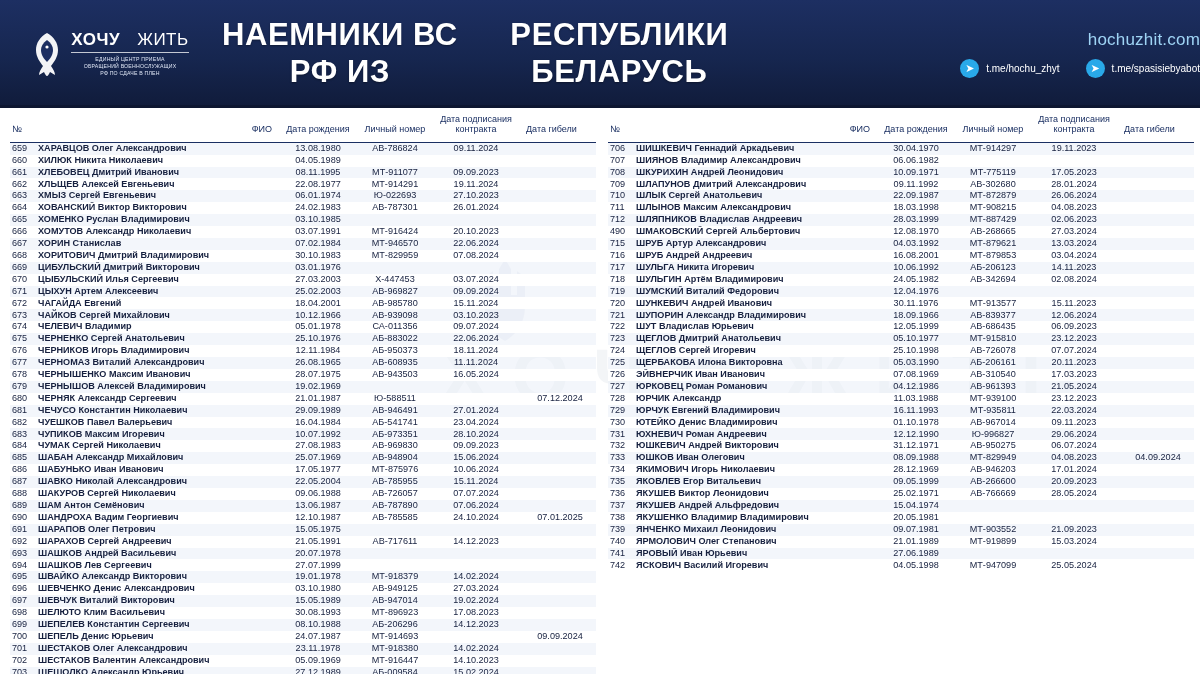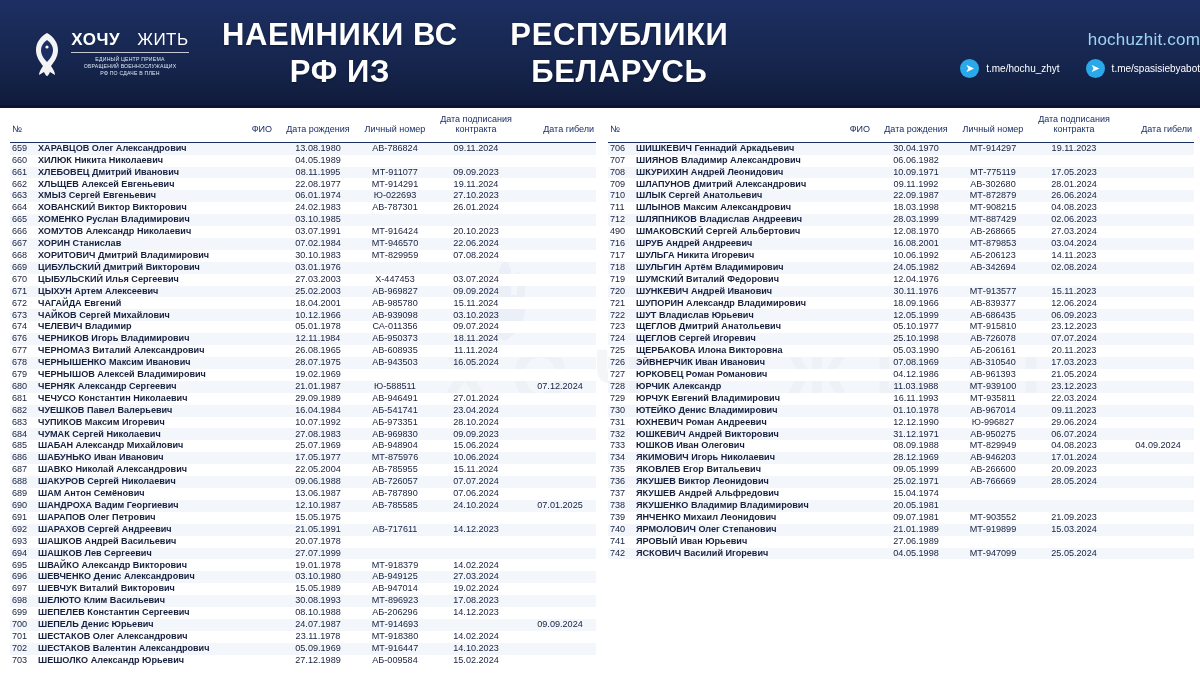--- a/index.html
+++ b/index.html
@@ -160,21 +160,21 @@
     padding: 6px 2px 7px 2px;
     vertical-align: bottom;
     border-bottom: 1.6px solid #1a2f62;
     white-space: normal;
   }
   th.c-num   { width: 26px;  text-align: left;  padding-left: 4px; }
   th.c-name  { text-align: right; }
   th.c-dob   { width: 88px;  text-align: center; }
   th.c-pers  { width: 66px;  text-align: center; }
   th.c-contr { width: 96px;  text-align: center; }
-  th.c-death { width: 72px;  text-align: right; }
+  th.c-death { width: 72px;  text-align: left; }
 
   table.reg tbody td {
     font-size: 9.1px;
     color: #16203f;
     line-height: 1.06;
     padding: 1.15px 2px;
     vertical-align: top;
     white-space: nowrap;
     overflow: hidden;
     text-overflow: ellipsis;
@@ -381,20 +381,28 @@
             </tr>
             <tr>
               <td class="c-num">674</td>
               <td class="c-name">ЧЕЛЕВИЧ Владимир</td>
               <td class="c-dob">05.01.1978</td>
               <td class="c-pers">СА-011356</td>
               <td class="c-contr">09.07.2024</td>
               <td class="c-death"></td>
             </tr>
             <tr>
+              <td class="c-num">675</td>
+              <td class="c-name">ЧЕРНЕНКО Сергей Анатольевич</td>
+              <td class="c-dob">25.10.1976</td>
+              <td class="c-pers">АБ-883022</td>
+              <td class="c-contr">22.06.2024</td>
+              <td class="c-death"></td>
+            </tr>
+            <tr>
               <td class="c-num">676</td>
               <td class="c-name">ЧЕРНИКОВ Игорь Владимирович</td>
               <td class="c-dob">12.11.1984</td>
               <td class="c-pers">АБ-950373</td>
               <td class="c-contr">18.11.2024</td>
               <td class="c-death"></td>
             </tr>
             <tr>
               <td class="c-num">677</td>
               <td class="c-name">ЧЕРНОМАЗ Виталий Александрович</td>
@@ -686,20 +694,28 @@
             </tr>
             <tr>
               <td class="c-num">490</td>
               <td class="c-name">ШМАКОВСКИЙ Сергей Альбертович</td>
               <td class="c-dob">12.08.1970</td>
               <td class="c-pers">АВ-268665</td>
               <td class="c-contr">27.03.2024</td>
               <td class="c-death"></td>
             </tr>
             <tr>
+              <td class="c-num">715</td>
+              <td class="c-name">ШРУБ Артур Александрович</td>
+              <td class="c-dob">04.03.1992</td>
+              <td class="c-pers">МТ-879621</td>
+              <td class="c-contr">13.03.2024</td>
+              <td class="c-death"></td>
+            </tr>
+            <tr>
               <td class="c-num">716</td>
               <td class="c-name">ШРУБ Андрей Андреевич</td>
               <td class="c-dob">16.08.2001</td>
               <td class="c-pers">МТ-879853</td>
               <td class="c-contr">03.04.2024</td>
               <td class="c-death"></td>
             </tr>
             <tr>
               <td class="c-num">717</td>
               <td class="c-name">ШУЛЬГА Никита Игоревич</td>

